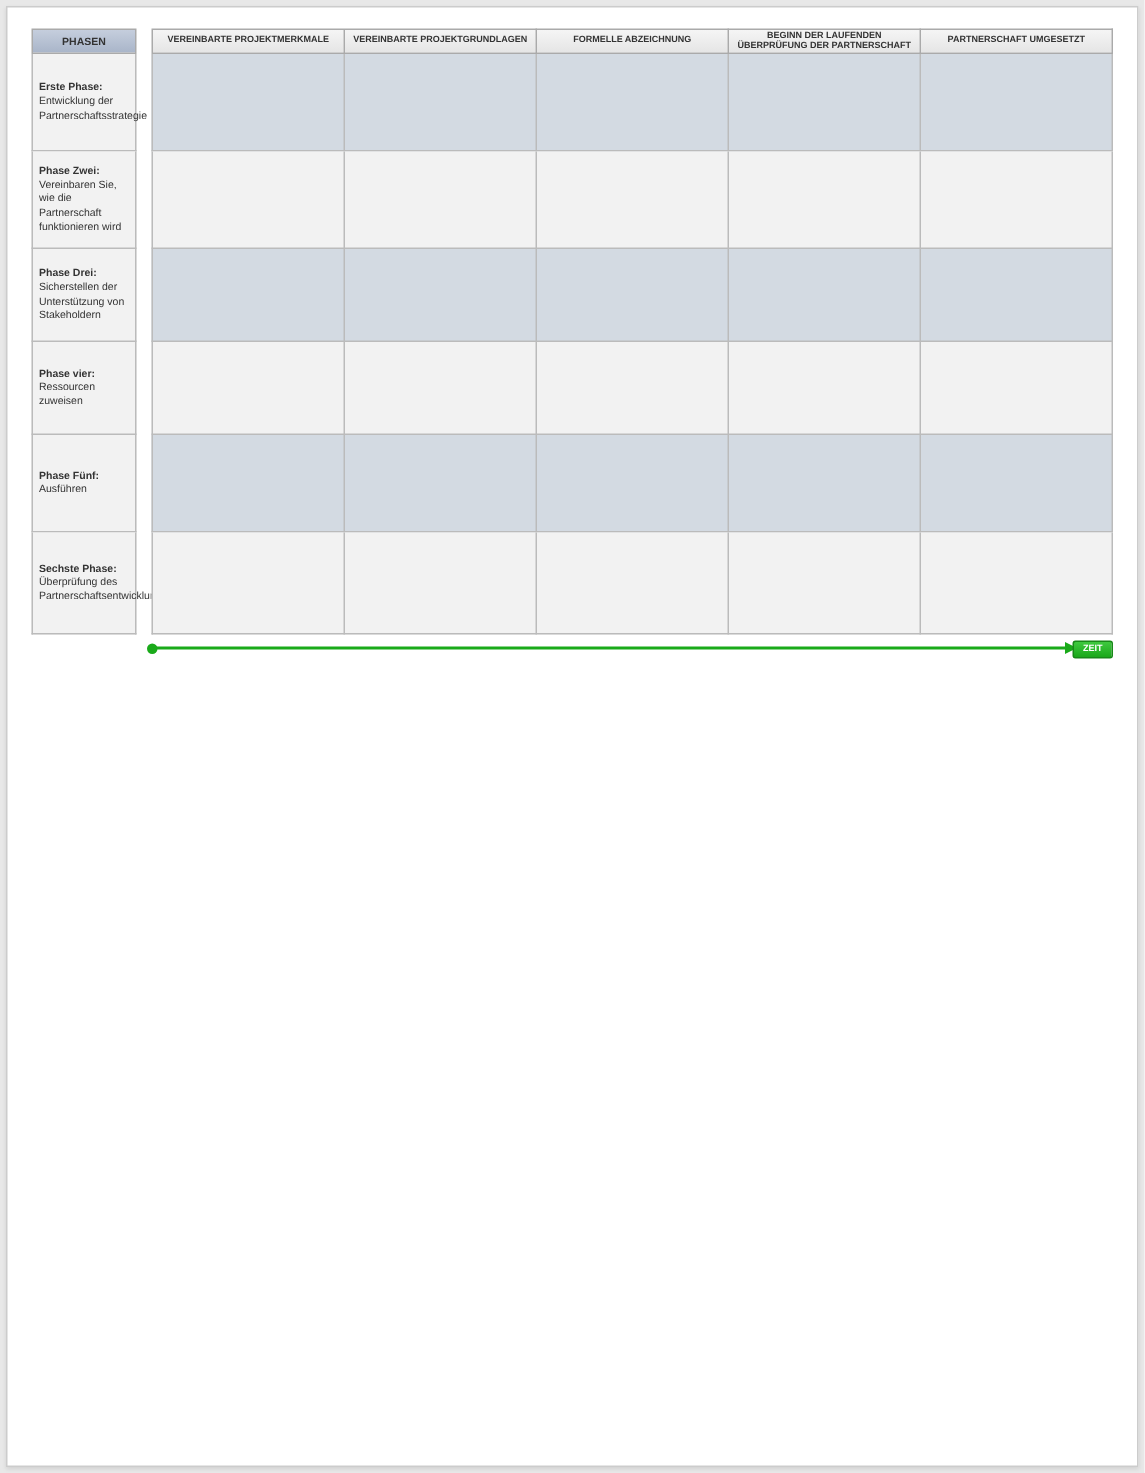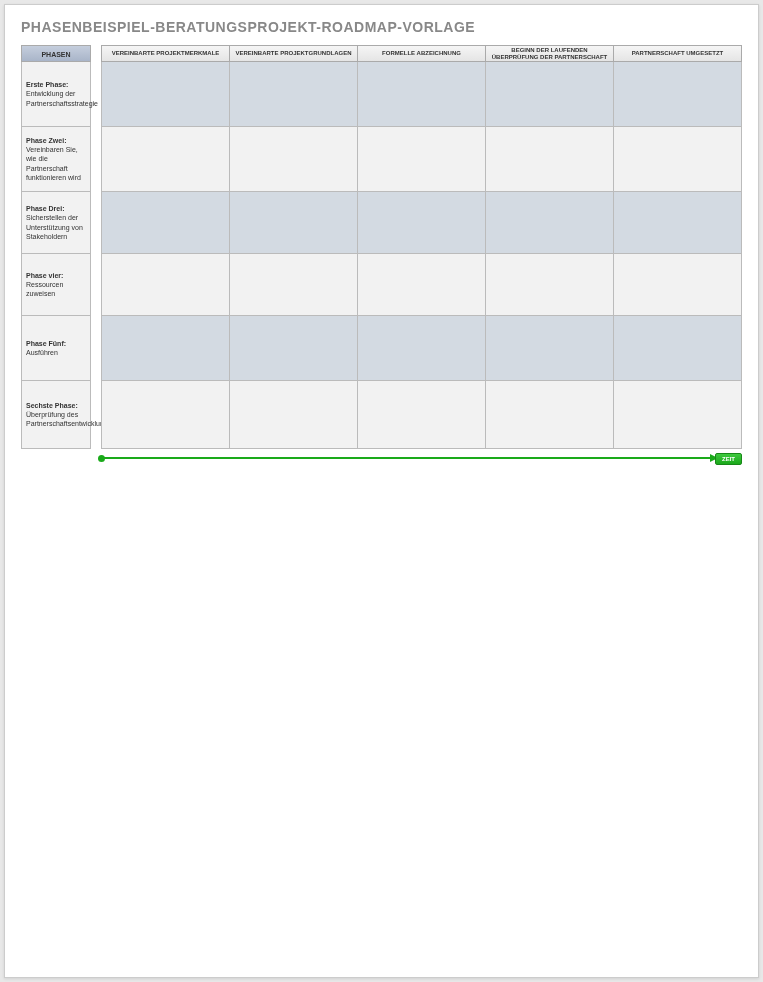--- a/index.html
+++ b/index.html
@@ -161,21 +161,20 @@
       font-weight: bold;
       padding: 2px 6px;
       border-radius: 2px;
       border: 1px solid #188818;
     }
   </style>
 </head>
 <body>
 
 <div class="page">
-  <div class="title">PHASENBEISPIEL-BERATUNGSPROJEKT-ROADMAP-VORLAGE</div>
 
   <div class="roadmap-container">
 
     <div class="phase-column">
       <div class="phase-header">PHASEN</div>
       <div class="phase-cell phase-cell-1">
         <span class="phase-name">Erste Phase:</span>
         <span class="phase-desc">Entwicklung der Partnerschaftsstrategie</span>
       </div>
       <div class="phase-cell phase-cell-2">

